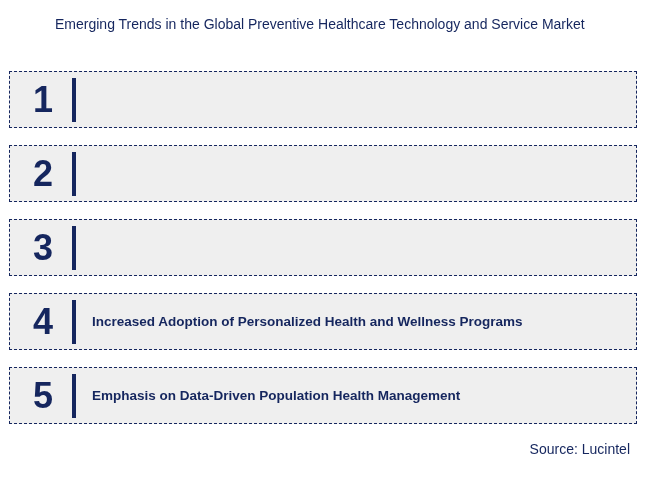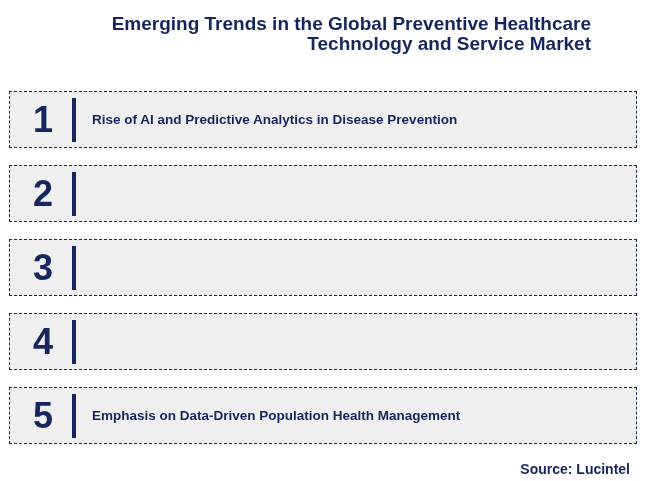--- a/index.html
+++ b/index.html
@@ -13,24 +13,24 @@
     background: #ffffff;
   }
   body {
     width: 646px;
     height: 481px;
     font-family: "Liberation Sans", sans-serif;
     overflow: hidden;
   }
   .title {
     margin: 14px 55px 0 55px;
-    text-align: right;
+    text-align: left;
     color: var(--navy);
-    font-weight: bold;
-    font-size: 19px;
+    font-weight: normal;
+    font-size: 14px;
     line-height: 20px;
   }
   .trend-list {
     margin: 37px 9px 0 9px;
   }
   .trend-row {
     display: flex;
     align-items: center;
     height: 57px;
     background: var(--box-bg);
@@ -58,50 +58,50 @@
     margin-left: 16px;
     color: var(--navy);
     font-weight: bold;
     font-size: 13.5px;
     flex: 1 1 auto;
   }
   .source {
     text-align: right;
     margin: 10px 16px 0 0;
     color: var(--navy);
-    font-weight: bold;
+    font-weight: normal;
     font-size: 14px;
   }
 </style>
 </head>
 <body>
 
 <div class="title">Emerging Trends in the Global Preventive Healthcare Technology and Service Market</div>
 
 <div class="trend-list">
 
   <div class="trend-row">
     <div class="trend-number">1</div>
     <div class="trend-bar"></div>
-    <div class="trend-label">Rise of AI and Predictive Analytics in Disease Prevention</div>
   </div>
 
   <div class="trend-row">
     <div class="trend-number">2</div>
     <div class="trend-bar"></div>
   </div>
 
   <div class="trend-row">
     <div class="trend-number">3</div>
     <div class="trend-bar"></div>
   </div>
 
   <div class="trend-row">
     <div class="trend-number">4</div>
     <div class="trend-bar"></div>
+    <div class="trend-label">Increased Adoption of Personalized Health and Wellness Programs</div>
   </div>
 
   <div class="trend-row">
     <div class="trend-number">5</div>
     <div class="trend-bar"></div>
     <div class="trend-label">Emphasis on Data-Driven Population Health Management</div>
   </div>
 
 </div>
 

